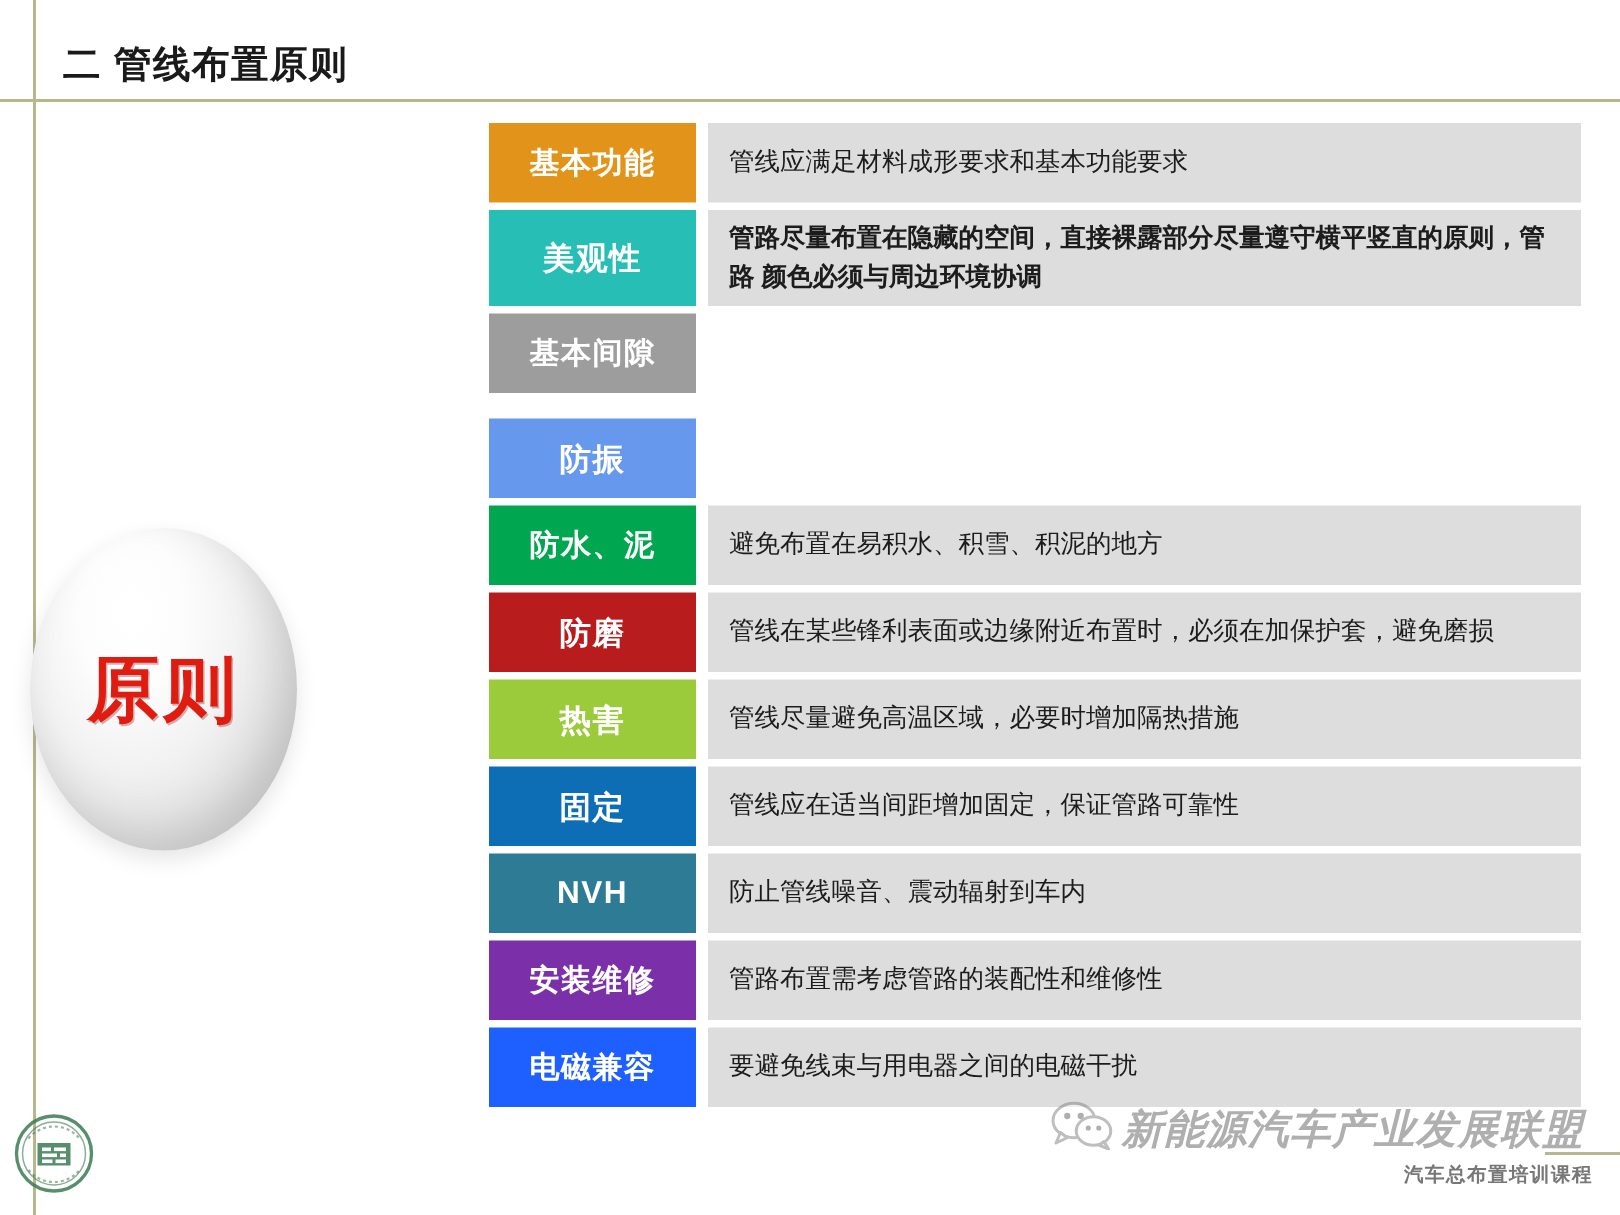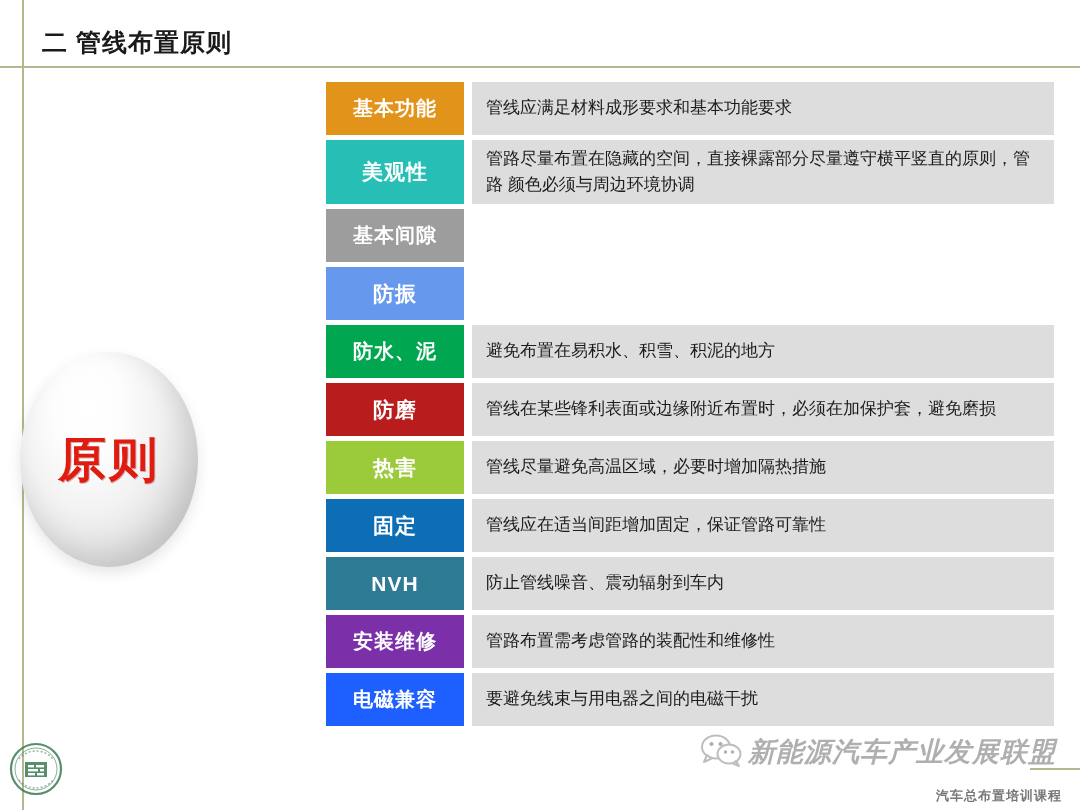--- a/index.html
+++ b/index.html
@@ -138,21 +138,21 @@
   }
   .wm-text {
     font-size: 27px;
     font-weight: bold;
     color: #6f6f6f;
     letter-spacing: 1px;
     font-style: italic;
     white-space: nowrap;
   }
   .wm-sub {
-    margin-top: 16px;
+    margin-top: 2px;
     text-align: right;
     font-size: 13px;
     font-weight: bold;
     color: #4a4a4a;
     letter-spacing: 1px;
     opacity: 0.75;
     padding-right: 8px;
   }
   .wechat-icon {
     margin-right: 6px;
@@ -172,27 +172,27 @@
   <span class="sphere-label">原则</span>
 </div>
 
 <div class="table" id="principle-table">
     <div class="row">
       <div class="cell-label narrowtext" style="background: rgb(226, 147, 26); height: 53px;">基本功能</div>
       <div class="cell-text" style="background: rgb(221, 221, 221); min-height: 53px;">管线应满足材料成形要求和基本功能要求</div>
     </div>
     <div class="row">
       <div class="cell-label" style="background: rgb(39, 191, 181); height: 64px;">美观性</div>
-      <div class="cell-text" style="background: rgb(221, 221, 221); min-height: 64px; padding-right: 12px;">管路尽量布置在隐藏的空间，直接裸露部分尽量遵守横平竖直的原则，管路 颜色必须与周边环境协调</div>
+      <div class="cell-text" style="background: rgb(221, 221, 221); min-height: 64px; padding-right: 12px; font-weight: bold;">管路尽量布置在隐藏的空间，直接裸露部分尽量遵守横平竖直的原则，管路 颜色必须与周边环境协调</div>
     </div>
     <div class="row">
       <div class="cell-label narrowtext" style="background: rgb(157, 157, 157); height: 53px;">基本间隙</div>
     </div>
     <div class="row">
-      <div class="cell-label" style="background: rgb(102, 153, 238); height: 53px;">防振</div>
+      <div class="cell-label" style="background: rgb(102, 153, 238); height: 53px; margin-top: 12px;">防振</div>
     </div>
     <div class="row">
       <div class="cell-label narrowtext" style="background: rgb(0, 166, 80); height: 53px;">防水、泥</div>
       <div class="cell-text" style="background: rgb(221, 221, 221); min-height: 53px;">避免布置在易积水、积雪、积泥的地方</div>
     </div>
     <div class="row">
       <div class="cell-label" style="background: #b91c1c; height: 53px;">防磨</div>
       <div class="cell-text" style="background: rgb(221, 221, 221); min-height: 53px;">管线在某些锋利表面或边缘附近布置时，必须在加保护套，避免磨损</div>
     </div>
     <div class="row">

